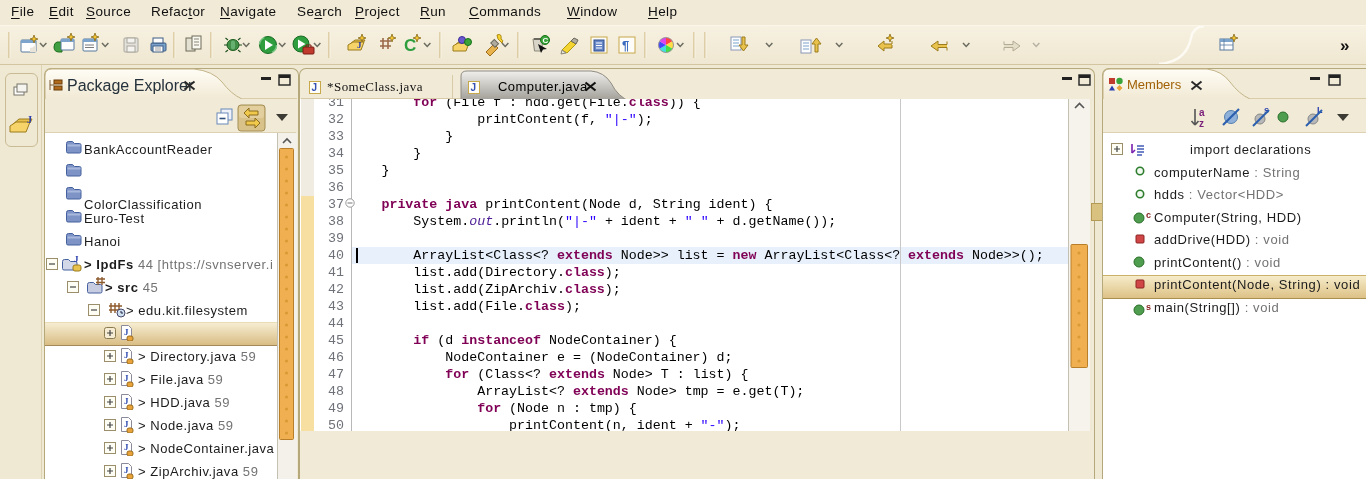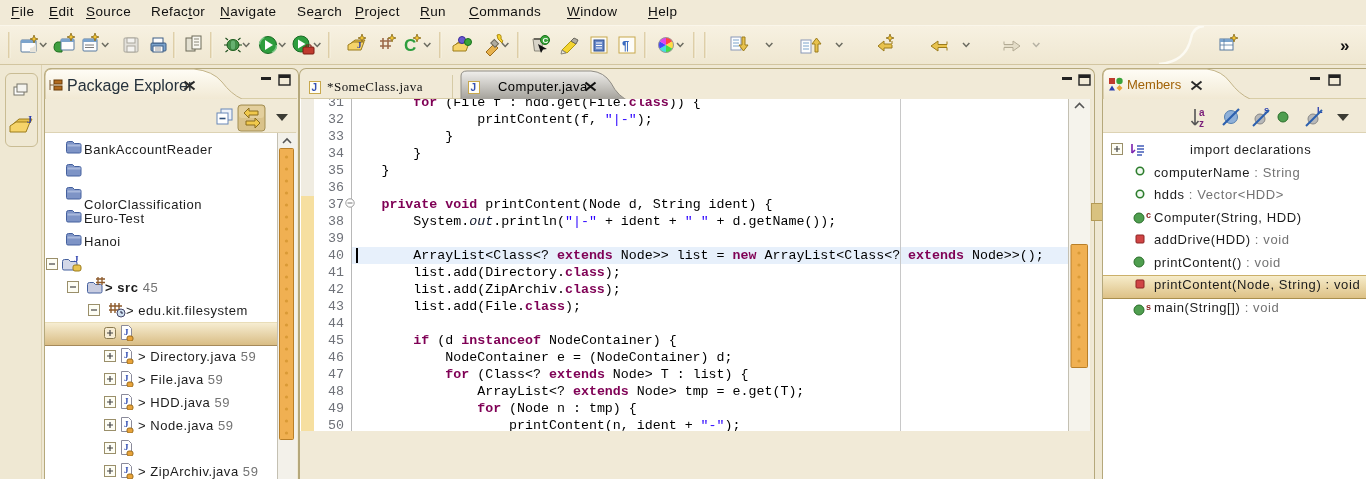--- a/index.html
+++ b/index.html
@@ -269,20 +269,21 @@
 
 <svg class="ab" style="left:46px;top:258px;" width="12" height="12">
       <rect x="0.5" y="0.5" width="11" height="11" fill="#fdfdf4" stroke="#9a8f6a"></rect>
       <path d="M3 6 h6" stroke="#444" stroke-width="1.2"></path>
     </svg>
 <svg class="ab" style="left:61px;top:254px;" width="21" height="18">
 <path d="M1.5 7.5 q0-2 2-2 h4 l2 2 h5 q1.5 0 1.5 1.5 v5.5 q0 1.5 -1.5 1.5 h-11.5 q-1.5 0 -1.5 -1.5 z" fill="#d3d8e8" stroke="#44609e"></path>
 <text x="13" y="8" font-size="9" font-weight="bold" fill="#2b3fae" font-family="Liberation Serif">J</text>
 <rect x="12" y="11" width="8" height="6" rx="2" fill="#e8c24d" stroke="#9c7c1c"></rect>
 </svg>
+<div class="trow" style="left:84px;top:253px;"><b>&gt; IpdFs</b><span class="gy"> 44 [https://svnserver.i</span></div>
 
 <svg class="ab" style="left:67px;top:281px;" width="12" height="12">
       <rect x="0.5" y="0.5" width="11" height="11" fill="#fdfdf4" stroke="#9a8f6a"></rect>
       <path d="M3 6 h6" stroke="#444" stroke-width="1.2"></path>
     </svg>
 <svg class="ab" style="left:86px;top:277px;" width="20" height="18">
 <path d="M1.5 7.5 q0-2 2-2 h4 l2 2 h5 q1.5 0 1.5 1.5 v5.5 q0 1.5 -1.5 1.5 h-11.5 q-1.5 0 -1.5 -1.5 z" fill="#c8cce0" stroke="#44609e"></path>
 <g stroke="#8d5a2b" stroke-width="1.3">
         <path d="M10 2 h9 M10 5.5 h9 M12 0 v8 M16 0 v8"></path>
       </g>
@@ -353,20 +354,21 @@
 <div class="trow" style="left:138px;top:414px;">&gt; Node.java<span class="gy"> 59</span></div>
 <svg class="ab" style="left:104px;top:442px;" width="12" height="12">
       <rect x="0.5" y="0.5" width="11" height="11" fill="#fdfdf4" stroke="#9a8f6a"></rect>
       <path d="M3 6 h6 M6 3 v6" stroke="#444" stroke-width="1.2"></path>
     </svg>
 <svg class="ab" style="left:119px;top:439px;" width="15" height="17">
       <path d="M2.5 1.5 h7 l3 3 v11 h-10 z" fill="#fff" stroke="#8a8a9a"></path>
       <text x="5" y="11" font-size="9" font-weight="bold" fill="#3450b4" font-family="Liberation Serif">J</text>
       <rect x="8" y="12" width="6" height="5" rx="2" fill="#e8a33a" stroke="#9c6c1c"></rect>
     </svg>
+<div class="trow" style="left:138px;top:437px;">&gt; NodeContainer.java</div>
 <svg class="ab" style="left:104px;top:465px;" width="12" height="12">
       <rect x="0.5" y="0.5" width="11" height="11" fill="#fdfdf4" stroke="#9a8f6a"></rect>
       <path d="M3 6 h6 M6 3 v6" stroke="#444" stroke-width="1.2"></path>
     </svg>
 <svg class="ab" style="left:119px;top:462px;" width="15" height="17">
       <path d="M2.5 1.5 h7 l3 3 v11 h-10 z" fill="#fff" stroke="#8a8a9a"></path>
       <text x="5" y="11" font-size="9" font-weight="bold" fill="#3450b4" font-family="Liberation Serif">J</text>
       <rect x="8" y="12" width="6" height="5" rx="2" fill="#e8a33a" stroke="#9c6c1c"></rect>
     </svg>
 <div class="trow" style="left:138px;top:460px;">&gt; ZipArchiv.java<span class="gy"> 59</span></div>
@@ -480,22 +482,22 @@
     </svg>
 
   <div class="ab" style="left:56px;top:149px;width:2px;height:15px;background:#000;"></div>
 
   <pre class="ab mono" style="left:49.5px;top:-5.5px;margin:0;font-size:13.3px;line-height:17px;color:#000;">        <kw>for</kw> (File f : hdd.get(File.<kw>class</kw>)) {
                 printContent(f, <st>"|-"</st>);
             }
         }
     }
 
-    <kw>private</kw> <kw>void</kw> printContent(Node d, String ident) {
-        System.<i style="color:#0f172a">out</i>.println(<st>"|-"</st> + ident + <st>" "</st> + d.getName());
+    <kw>private</kw> <kw>java</kw> printContent(Node d, String ident) {
+        System.<i style="color:#4c1d95">out</i>.println(<st>"|-"</st> + ident + <st>" "</st> + d.getName());
 
         ArrayList&lt;Class&lt;? <kw>extends</kw> Node&gt;&gt; list = <kw>new</kw> ArrayList&lt;Class&lt;? <kw>extends</kw> Node&gt;&gt;();
         list.add(Directory.<kw>class</kw>);
         list.add(ZipArchiv.<kw>class</kw>);
         list.add(File.<kw>class</kw>);
 
         <kw>if</kw> (d <kw>instanceof</kw> NodeContainer) {
             NodeContainer e = (NodeContainer) d;
             <kw>for</kw> (Class&lt;? <kw>extends</kw> Node&gt; T : list) {
                 ArrayList&lt;? <kw>extends</kw> Node&gt; tmp = e.get(T);

